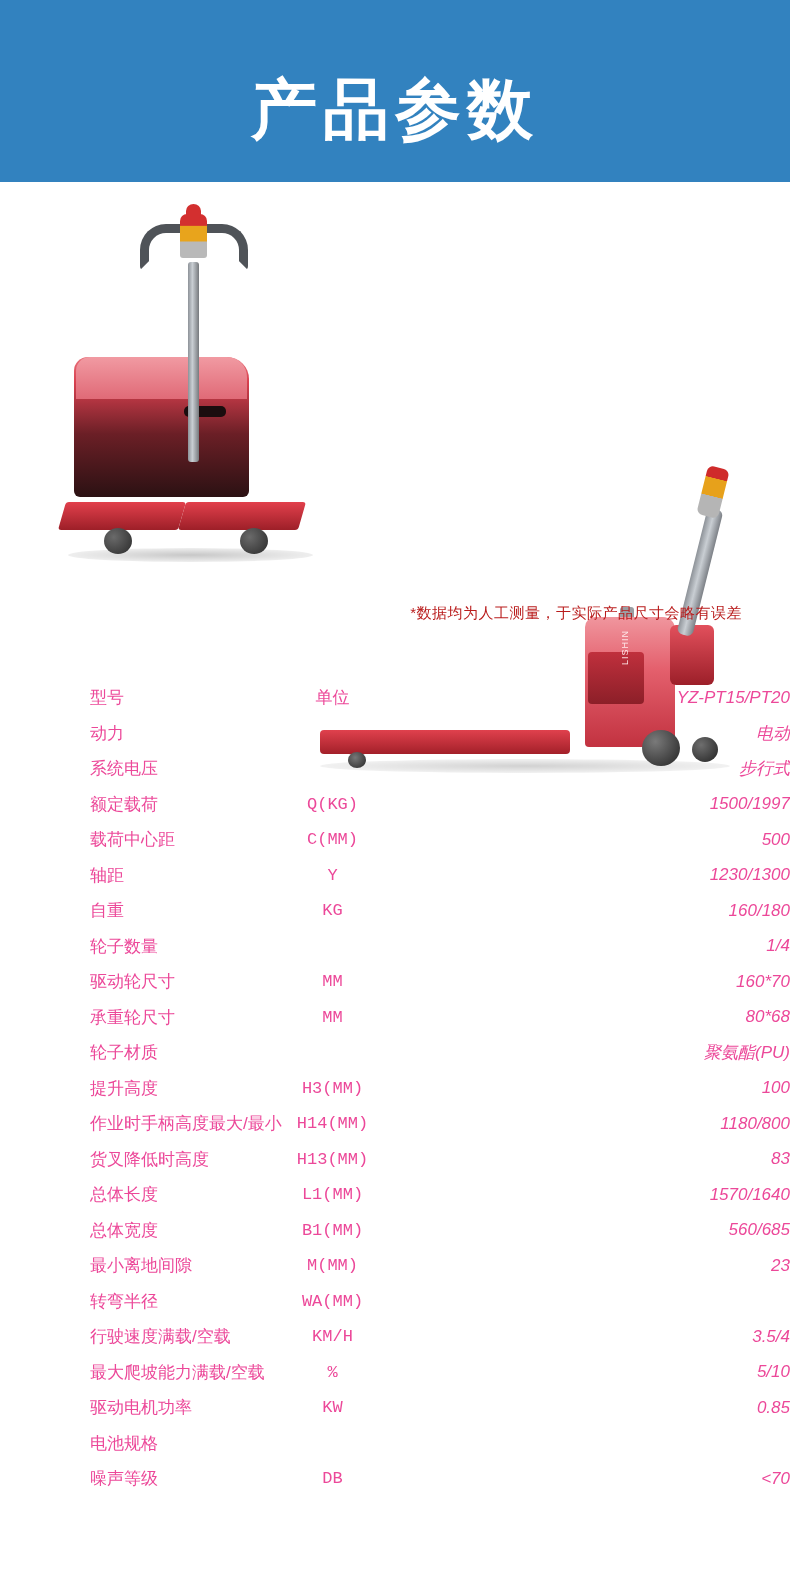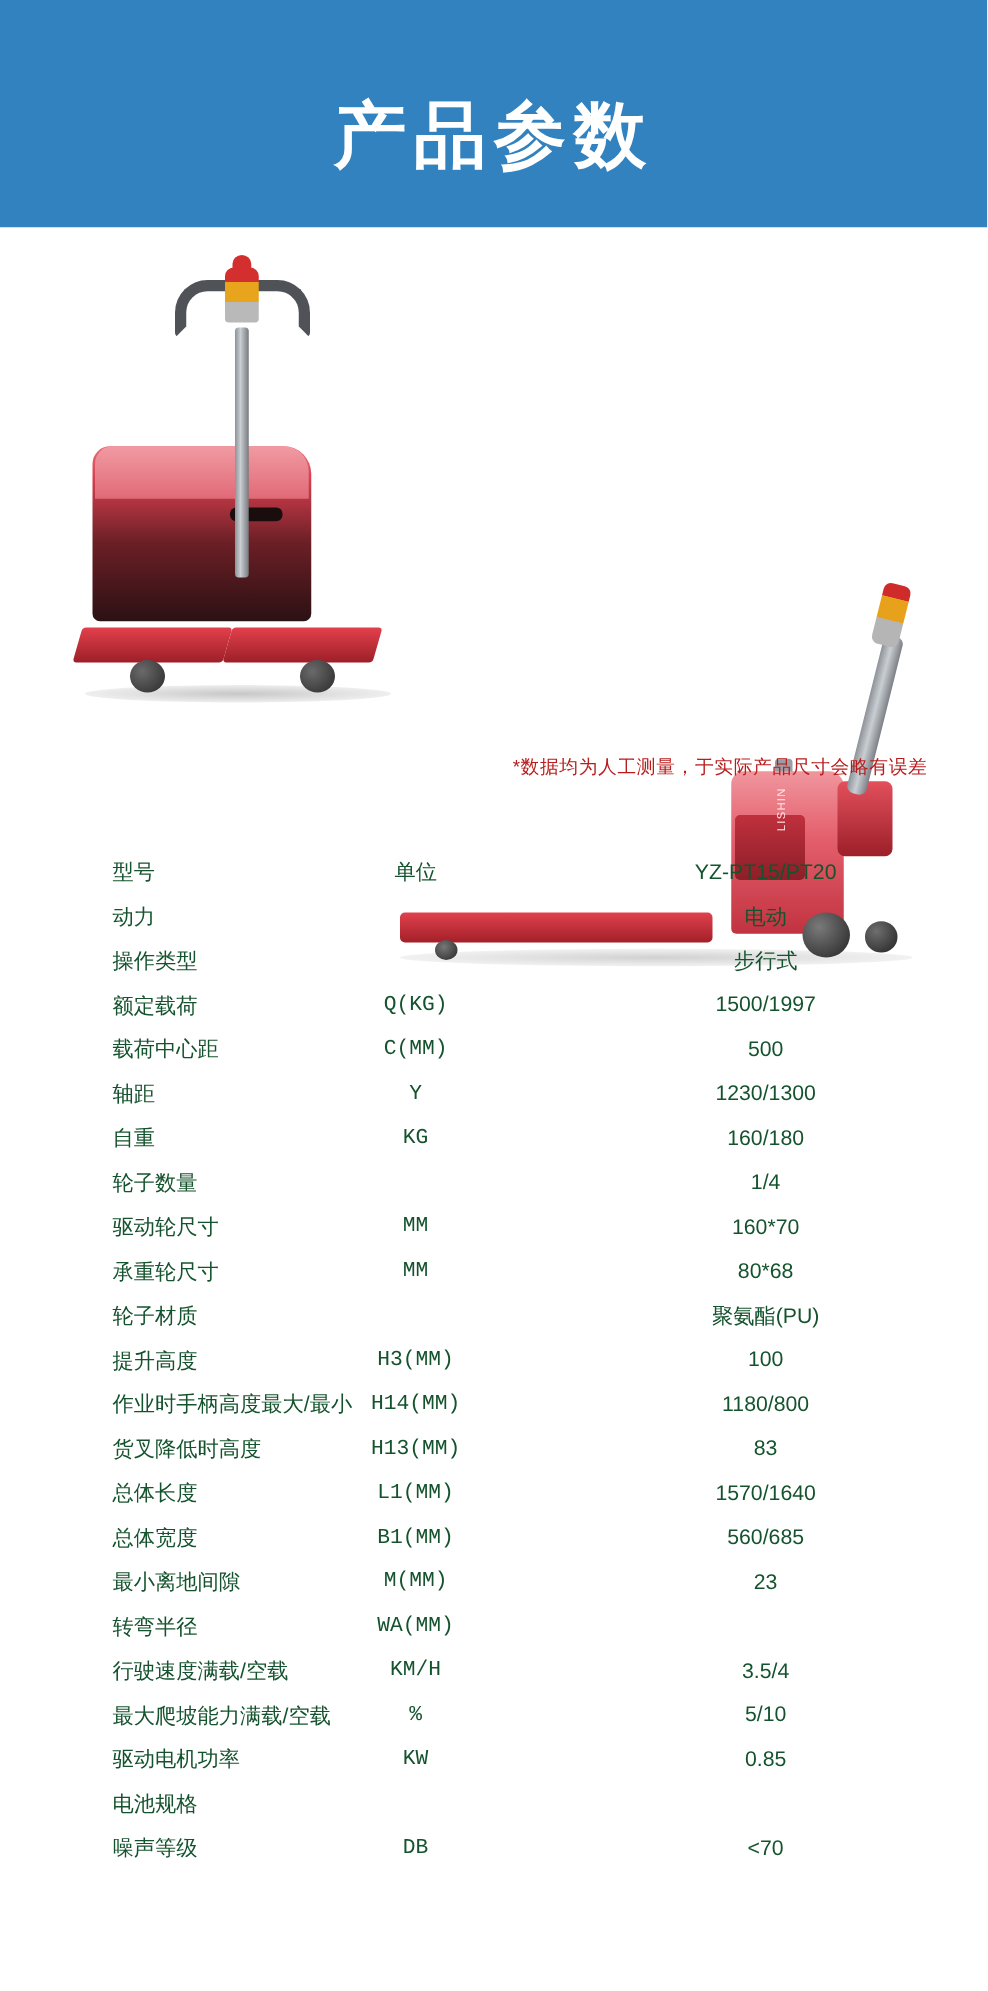--- a/index.html
+++ b/index.html
@@ -21,21 +21,21 @@
   .banner {
     width: 790px;
     height: 182px;
     background: #3282bf;
     display: flex;
     align-items: center;
     justify-content: center;
   }
   .banner-title {
     color: #ffffff;
-    font-size: 58px;
+    font-size: 66px;
     font-weight: bold;
     letter-spacing: 6px;
     line-height: 1;
     text-align: center;
     margin-top: 36px;
   }
 
   
   .product-area {
     position: relative;
@@ -300,39 +300,40 @@
     position: absolute;
     left: 0;
     top: 680px;
     width: 790px;
   }
   .spec-row {
     display: flex;
     align-items: center;
     height: 35.5px;
     font-size: 17px;
-    color: #14532d;
+    color: #ec4899;
   }
   .col-name {
     width: 240px;
     padding-left: 90px;
     text-align: left;
     white-space: nowrap;
   }
   .col-unit {
     width: 185px;
     text-align: center;
     white-space: nowrap;
     font-family: Liberation Mono, monospace;
   }
   .col-value {
     flex: 1;
     padding-left: 10px;
-    text-align: center;
+    text-align: right;
     white-space: nowrap;
+    font-style: italic;
   }
 </style>
 </head>
 <body>
 
 <div id="page">
 
   <div class="banner">
     <div class="banner-title">产品参数</div>
   </div>
@@ -378,21 +379,21 @@
       <div class="col-name">型号</div>
       <div class="col-unit">单位</div>
       <div class="col-value">YZ-PT15/PT20</div>
     </div>
     <div class="spec-row">
       <div class="col-name">动力</div>
       <div class="col-unit"></div>
       <div class="col-value">电动</div>
     </div>
     <div class="spec-row">
-      <div class="col-name">操作类型</div>
+      <div class="col-name">系统电压</div>
       <div class="col-unit"></div>
       <div class="col-value">步行式</div>
     </div>
     <div class="spec-row">
       <div class="col-name">额定载荷</div>
       <div class="col-unit">Q(KG)</div>
       <div class="col-value">1500/1997</div>
     </div>
     <div class="spec-row">
       <div class="col-name">载荷中心距</div>

